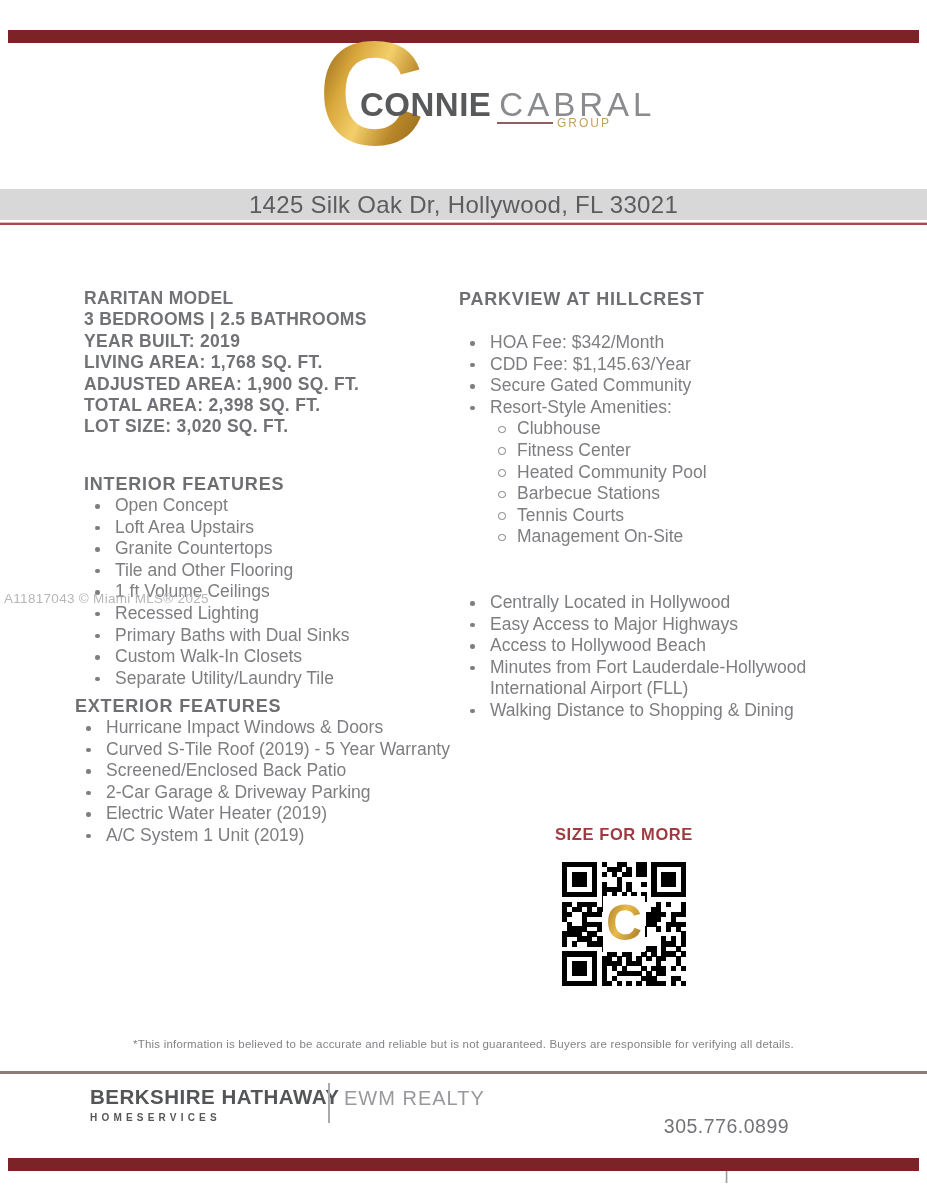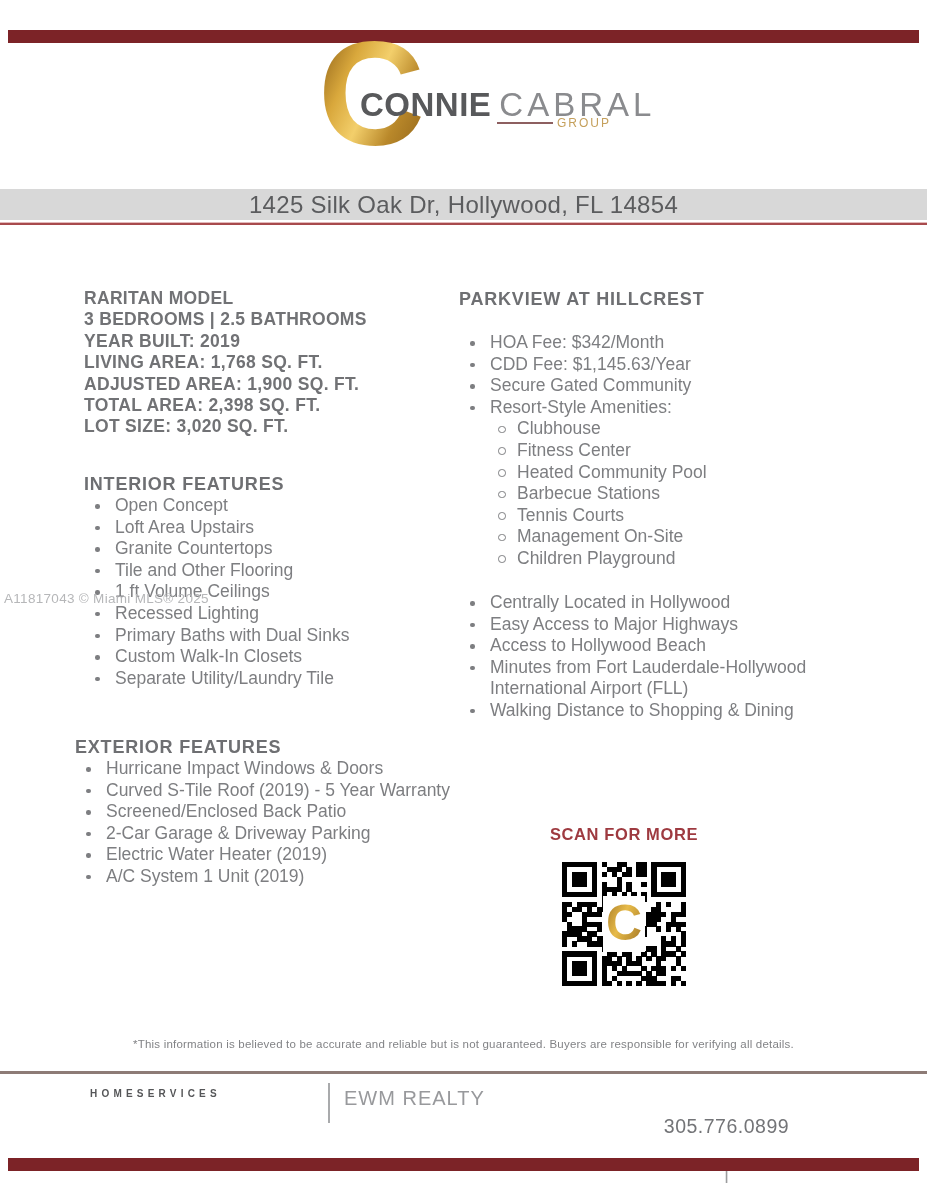--- a/index.html
+++ b/index.html
@@ -90,21 +90,21 @@
     <div class="logo-name">
       <span class="bold">CONNIE</span><span class="light">CABRAL</span>
     </div>
     <div class="logo-group">
       <span class="rule"></span>
       <span class="txt">GROUP</span>
     </div>
   </div>
 
   <div class="address-bar">
-    <span>1425 Silk Oak Dr, Hollywood, FL 14854</span>
+    <span>1425 Silk Oak Dr, Hollywood, FL 33021</span>
   </div>
   <div class="red-rule"></div>
 
   <div class="abs summary" style="left:84px;top:288px;width:370px;">
 
   <div>RARITAN MODEL</div>
       <div>3 BEDROOMS | 2.5 BATHROOMS</div>
       <div>YEAR BUILT: 2019</div>
       <div>LIVING AREA: 1,768 SQ. FT.</div>
       <div>ADJUSTED AREA: 1,900 SQ. FT.</div>
@@ -121,21 +121,21 @@
         <li>Granite Countertops</li>
         <li>Tile and Other Flooring</li>
         <li>1 ft Volume Ceilings</li>
         <li>Recessed Lighting</li>
         <li>Primary Baths with Dual Sinks</li>
         <li>Custom Walk-In Closets</li>
         <li>Separate Utility/Laundry Tile</li>
       </ul>
   </div>
 
-  <div class="abs" style="left:75px;top:737px;width:420px;">
+  <div class="abs" style="left:75px;top:696px;width:420px;">
     <div class="sec-heading">EXTERIOR FEATURES</div>
     <ul class="blist">
 
     <li>Hurricane Impact Windows &amp; Doors</li>
         <li>Curved S-Tile Roof (2019) - 5 Year Warranty</li>
         <li>Screened/Enclosed Back Patio</li>
         <li>2-Car Garage &amp; Driveway Parking</li>
         <li>Electric Water Heater (2019)</li>
         <li>A/C System 1 Unit (2019)</li>
       </ul>
@@ -151,38 +151,37 @@
         <li>Resort-Style Amenities:</li>
       </ul>
     <ul class="blist clist">
 
     <li>Clubhouse</li>
         <li>Fitness Center</li>
         <li>Heated Community Pool</li>
         <li>Barbecue Stations</li>
         <li>Tennis Courts</li>
         <li>Management On-Site</li>
-        <li>Children Playground</li>
       </ul>
   </div>
 
   <div class="abs" style="left:459px;top:592px;width:384px;">
     <ul class="blist">
 
     <li>Centrally Located in Hollywood</li>
         <li>Easy Access to Major Highways</li>
         <li>Access to Hollywood Beach</li>
         <li>Minutes from Fort Lauderdale-Hollywood International Airport (FLL)</li>
         <li>Walking Distance to Shopping &amp; Dining</li>
       </ul>
   </div>
 
   <div class="watermark">A11817043 © Miami MLS® 2025</div>
 
-  <div class="scan-label">SCAN FOR MORE</div>
+  <div class="scan-label">SIZE FOR MORE</div>
   <div class="qr" id="qr">
       <div class="cell" style="left: 0px; top: 0px; width: 5.26px; height: 5.26px;"></div>
       <div class="cell" style="left: 4.96px; top: 0px; width: 5.26px; height: 5.26px;"></div>
       <div class="cell" style="left: 9.92px; top: 0px; width: 5.26px; height: 5.26px;"></div>
       <div class="cell" style="left: 14.88px; top: 0px; width: 5.26px; height: 5.26px;"></div>
       <div class="cell" style="left: 19.84px; top: 0px; width: 5.26px; height: 5.26px;"></div>
       <div class="cell" style="left: 24.8px; top: 0px; width: 5.26px; height: 5.26px;"></div>
       <div class="cell" style="left: 29.76px; top: 0px; width: 5.26px; height: 5.26px;"></div>
       <div class="cell" style="left: 39.68px; top: 0px; width: 5.26px; height: 5.26px;"></div>
       <div class="cell" style="left: 54.56px; top: 0px; width: 5.26px; height: 5.26px;"></div>
@@ -507,20 +506,21 @@
       <div class="cell" style="left: 119.04px; top: 119.04px; width: 5.26px; height: 5.26px;"></div>
     <div class="logo-bg"></div>
     <div class="qr-c">C</div>
   </div>
 
   <div class="disclaimer">*This information is believed to be accurate and reliable but is not guaranteed. Buyers are responsible for verifying all details.</div>
 
   <div class="footer-rule"></div>
 
   <div class="brand">
+    <div class="name">BERKSHIRE HATHAWAY</div>
     <div class="sub">HOMESERVICES</div>
   </div>
   <div class="vrule"></div>
   <div class="brokerage">EWM REALTY</div>
 
   <div class="contact">
     <span class="phone">305.776.0899</span>
     <span class="sep">|</span>
     <span class="site">CONNIECABRAL.COM</span>
   </div>

